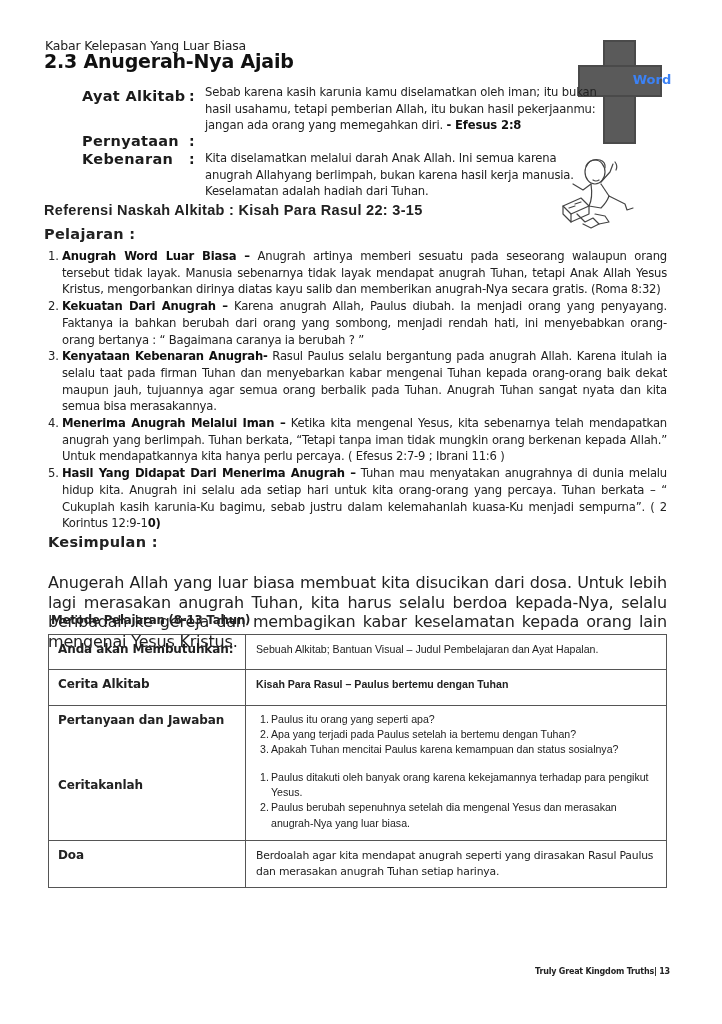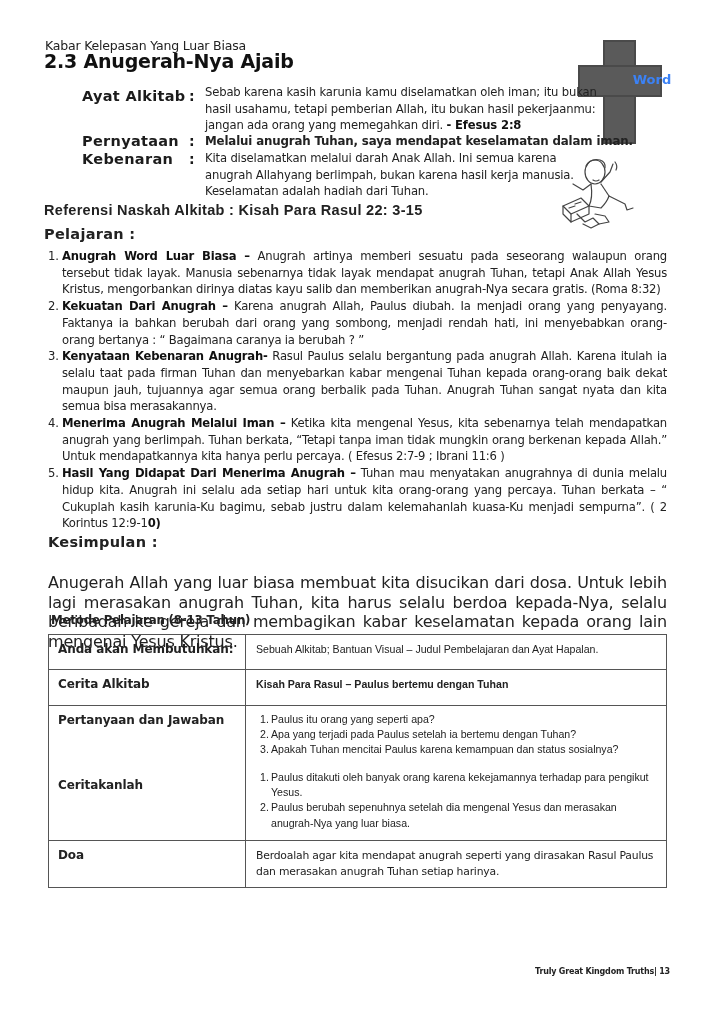--- a/index.html
+++ b/index.html
@@ -12,21 +12,21 @@
     .title { position: absolute; left: 44px; top: 50px; font-size: 19px; font-weight: bold; color: #111; font-family: "DejaVu Sans", sans-serif; letter-spacing: -0.2px; }
 
     .kv { position: absolute; left: 44px; width: 540px; font-family: "DejaVu Sans", sans-serif; margin-left: 38px; }
     .kv .k { position: absolute; left: 0; top: 0; font-size: 14.5px; font-weight: bold; color: #1c1c1c; letter-spacing: 0.3px; }
     .kv .colon { position: absolute; left: 107px; top: 0; font-size: 14px; font-weight: bold; }
     .kv .v { position: absolute; left: 123px; top: 0; width: 400px; font-size: 11.6px; line-height: 16.5px; color: #222; letter-spacing: -0.15px; }
     .kv .v b { color: #111; }
 
     .kv-ayat { top: 84px; height: 50px; }
     .kv-ayat .k, .kv-ayat .colon { top: 4px; }
-    .kv-pern { top: 133px; height: 18px; }
+    .kv-pern { top: 133px; height: 18px; text-align: center; }
     .kv-pern .v { width: 460px; font-weight: bold; font-size: 11.8px; }
     .kv-keb { top: 150px; height: 50px; }
     .kv-keb .k, .kv-keb .colon { top: 1px; }
 
     .ref { position: absolute; left: 44px; top: 202px; font-size: 14.5px; font-weight: bold; color: #222; font-family: Liberation Sans, sans-serif; letter-spacing: 0.3px; }
     .pel-head { position: absolute; left: 44px; top: 226px; font-size: 14.5px; font-weight: bold; color: #222; font-family: "DejaVu Sans", sans-serif; letter-spacing: 0.3px; }
 
     .cross { position: absolute; left: 578px; top: 40px; width: 84px; height: 104px; }
     .cross .vbar { position: absolute; left: 25px; top: 0; width: 33px; height: 104px; background: #5a5a5a; border: 2px solid #4a4a4a; }
     .cross .hbar { position: absolute; left: 0; top: 25px; width: 84px; height: 32px; background: #5a5a5a; border: 2px solid #4a4a4a; }
@@ -84,21 +84,20 @@
 
   <div class="kv kv-ayat">
     <span class="k">Ayat Alkitab</span>
     <span class="colon">:</span>
     <div class="v"><span>Sebab karena kasih karunia kamu diselamatkan oleh iman; itu bukan hasil usahamu, tetapi pemberian Allah, itu bukan hasil pekerjaanmu: jangan ada  orang yang memegahkan diri. </span><b>- Efesus 2:8</b></div>
   </div>
 
   <div class="kv kv-pern">
     <span class="k">Pernyataan</span>
     <span class="colon">:</span>
-    <div class="v">Melalui anugrah Tuhan, saya mendapat keselamatan dalam iman.</div>
   </div>
 
   <div class="kv kv-keb">
     <span class="k">Kebenaran</span>
     <span class="colon">:</span>
     <div class="v" style="width:375px">Kita diselamatkan melalui darah Anak Allah. Ini semua karena anugrah Allahyang berlimpah, bukan karena hasil kerja manusia. Keselamatan adalah  hadiah dari Tuhan.</div>
   </div>
 
   <svg class="illus" viewBox="0 0 88 85">
     <g fill="none" stroke="#444" stroke-width="1.2" stroke-linejoin="round" stroke-linecap="round">

